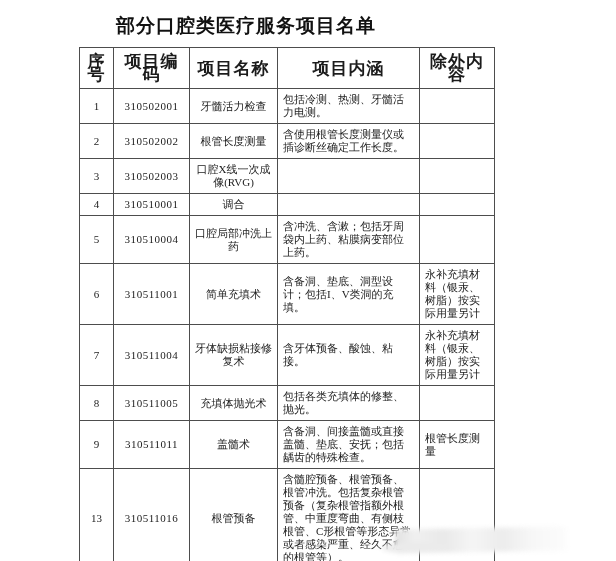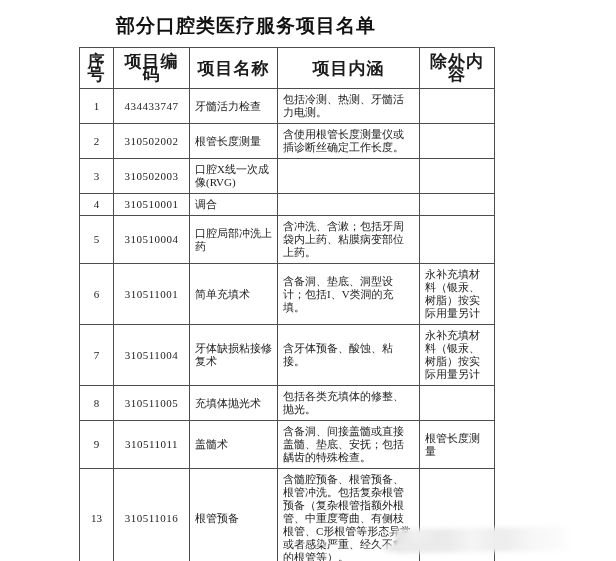--- a/index.html
+++ b/index.html
@@ -43,21 +43,21 @@
   }
   table.items th {
     font-weight: bold;
     text-align: center;
     font-size: 17px;
     padding: 7px 2px;
     letter-spacing: 1px;
   }
   td.col-no   { text-align: center; padding: 4px 1px; }
   td.col-code { text-align: center; letter-spacing: 0.5px; }
-  td.col-name { text-align: left; }
+  td.col-name { text-align: center; }
   td.col-content { text-align: left; }
   td.col-excl { text-align: left; font-size: 9.5px; line-height: 13px; padding: 4px 4px; margin-left: 20px; }
   
   .smudge {
     position: absolute;
     left: 395px; top: 526px;
     width: 172px; height: 28px;
     transform: rotate(-1deg);
     filter: blur(2px);
     pointer-events: none;
@@ -95,21 +95,21 @@
         <th>序号</th>
         <th>项目编码</th>
         <th>项目名称</th>
         <th>项目内涵</th>
         <th>除外内容</th>
       </tr>
     </thead>
     <tbody id="table-body">
         <tr>
           <td class="col-no">1</td>
-          <td class="col-code">434433747</td>
+          <td class="col-code">310502001</td>
           <td class="col-name">牙髓活力检查</td>
           <td class="col-content">包括冷测、热测、牙髓活力电测。</td>
           <td class="col-excl"></td>
         </tr>
         <tr>
           <td class="col-no">2</td>
           <td class="col-code">310502002</td>
           <td class="col-name">根管长度测量</td>
           <td class="col-content">含使用根管长度测量仪或插诊断丝确定工作长度。</td>
           <td class="col-excl"></td>

